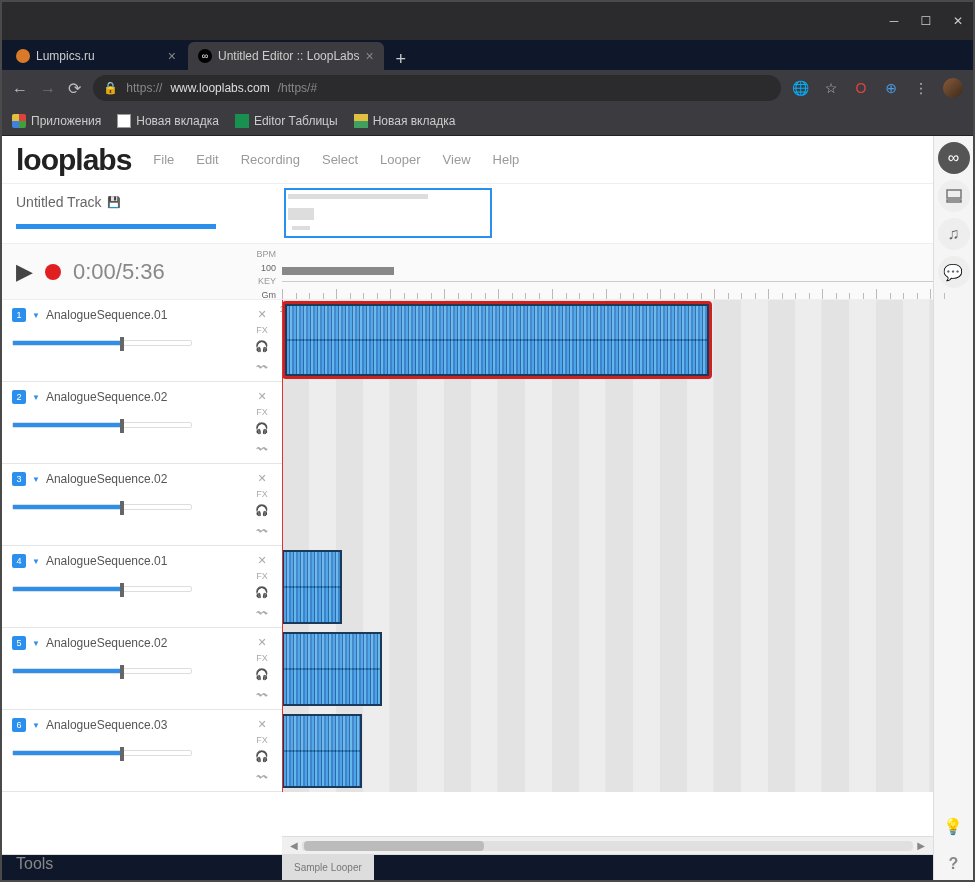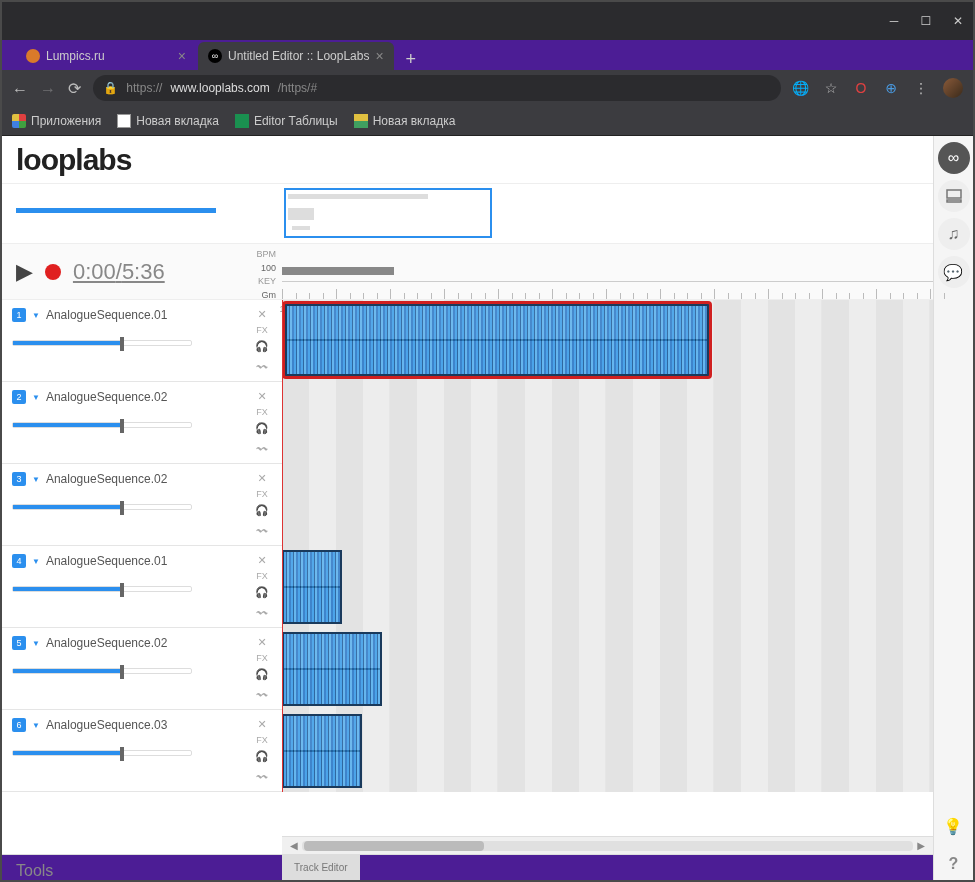--- a/index.html
+++ b/index.html
@@ -1,21 +1,21 @@
 <!DOCTYPE html>
 <html><head>
 <meta charset="utf-8">
 <style>
 * { box-sizing: border-box; margin: 0; padding: 0; font-family: -apple-system, BlinkMacSystemFont, "Segoe UI", Arial, sans-serif; }
 body { background: #fff; width: 975px; height: 882px; overflow: hidden; border: 2px solid #4a4a4a; }
 
 
 .browser-titlebar { height: 38px; background: #2b2b2e; display: flex; align-items: center; justify-content: flex-end; padding: 0 8px; gap: 18px; }
 .window-btn { width: 14px; height: 14px; color: #ccc; display: flex; align-items: center; justify-content: center; font-size: 12px; }
-.tabs-row { height: 30px; background: #4c1d95; display: flex; align-items: flex-end; padding-left: 14px; }
+.tabs-row { height: 30px; background: #0f172a; display: flex; align-items: flex-end; padding-left: 4px; }
 .tab { height: 28px; display: flex; align-items: center; padding: 0 10px; gap: 6px; font-size: 12px; color: #ccc; border-radius: 6px 6px 0 0; margin-right: 2px; min-width: 180px; }
 .tab.active { background: #3c3c40; }
 .tab-favicon { width: 14px; height: 14px; border-radius: 50%; }
 .tab-close { font-size: 14px; color: #888; margin-left: auto; }
 .new-tab { color: #ccc; font-size: 18px; padding: 0 10px; }
 .addr-bar { height: 36px; background: #3c3c40; display: flex; align-items: center; padding: 0 10px; gap: 12px; }
 .nav-ico { color: #bbb; font-size: 16px; }
 .url-field { flex: 1; background: #2b2b2e; border-radius: 14px; height: 26px; display: flex; align-items: center; padding: 0 10px; gap: 8px; color: #bbb; font-size: 12px; }
 .url-field .proto { color: #888; }
 .ext-icons { display: flex; gap: 14px; align-items: center; }
@@ -45,21 +45,21 @@
 .overview { flex: 1; position: relative; padding: 4px 0; }
 .ov-box { border: 2px solid #2b8fee; width: 208px; height: 50px; margin-left: 2px; position: relative; background: #fff; }
 .ov-box::before { content: ""; position: absolute; top: 4px; left: 2px; width: 140px; height: 5px; background: #ddd; }
 .ov-box::after { content: ""; position: absolute; top: 18px; left: 2px; width: 26px; height: 12px; background: #ddd; box-shadow: 0 14px 0 -4px #ddd; }
 
 
 .transport-row { height: 56px; display: flex; border-bottom: 1px solid #eee; background: #fafafa; }
 .transport-left { width: 240px; display: flex; align-items: center; padding: 0 14px; gap: 12px; }
 .play-btn { font-size: 22px; color: #444; }
 .rec-btn { width: 16px; height: 16px; border-radius: 50%; background: #e02020; }
-.time-disp { font-size: 22px; color: #888; font-weight: 300; text-decoration: underline; }
+.time-disp { font-size: 22px; color: #888; font-weight: 300; }
 .bpm-key { width: 40px; text-align: right; padding: 4px 6px 0 0; font-size: 9px; color: #999; line-height: 1.5; }
 .ruler { flex: 1; position: relative; }
 .ruler-marks { position: absolute; bottom: 0; left: 0; right: 0; height: 18px; border-top: 1px solid #ccc; display: flex; }
 .ruler-tick { position: absolute; bottom: 0; width: 1px; height: 6px; background: #bbb; }
 .ruler-tick.major { height: 10px; }
 .ruler-num { position: absolute; top: 22px; font-size: 9px; color: #999; transform: translateX(-50%); }
 .loop-region { position: absolute; top: 23px; left: 0; width: 112px; height: 8px; background: #888; }
 
 
 .tracks-scroll { flex: 1; overflow: auto; position: relative; }
@@ -84,21 +84,21 @@
 .clip { position: absolute; top: 4px; height: 74px; background: #1a3a5c; overflow: hidden; }
 .clip.highlighted { border: 3px solid #d02020; border-radius: 4px; top: 1px; height: 78px; }
 .wave { position: absolute; inset: 2px; background: repeating-linear-gradient(to right, #3aa0f0 0 2px, #1a5a9a 2px 3px, #5ab5f5 3px 5px, #2a7acc 5px 7px); opacity: 0.95; }
 .wave::before { content:""; position:absolute; inset:0; background: linear-gradient(to bottom, rgba(255,255,255,0.15) 0 48%, rgba(0,0,0,0.2) 48% 52%, rgba(255,255,255,0.1) 52% 100%); }
 
 
 .hscroll { height: 18px; background: #f0f0f0; border-top: 1px solid #ddd; display: flex; align-items: center; padding: 0 4px; margin-left: 280px; }
 .hscroll-track { flex: 1; height: 10px; background: #e0e0e0; border-radius: 4px; position: relative; }
 .hscroll-thumb { position: absolute; left: 2px; top: 0; height: 10px; width: 180px; background: #bbb; border-radius: 4px; }
 .hscroll-arrow { font-size: 10px; color: #888; padding: 0 4px; }
-.tools-row { height: 26px; background: #4c1d95; display: flex; align-items: flex-end; border-top: 1px solid #ddd; }
+.tools-row { height: 26px; background: #0f172a; display: flex; align-items: flex-start; border-top: 1px solid #ddd; }
 .tools-label { width: 280px; padding-left: 14px; font-size: 16px; color: #888; font-weight: 300; }
 .sample-ed-tab { font-size: 10px; color: #777; background: #ddd; padding: 4px 12px; height: 100%; display: flex; align-items: center; }
 
 svg { display: block; }
 </style>
 </head>
 <body>
 
 <div class="browser-titlebar">
   <div class="window-btn">─</div>
@@ -157,24 +157,37 @@
     <span class="bm-ico" style="background:linear-gradient(#e0c040 50%,#40a060 50%)"></span>
     <span>Новая вкладка</span>
   </div>
 </div>
 
 <div class="app">
   <div class="app-main">
 
     <div class="app-header">
       <div class="logo">looplabs</div>
+      <div id="menu-items" style="display:flex;gap:22px">
+          <span class="menu-item">File</span>
+          <span class="menu-item">Edit</span>
+          <span class="menu-item">Recording</span>
+          <span class="menu-item">Select</span>
+          <span class="menu-item">Looper</span>
+          <span class="menu-item">View</span>
+          <span class="menu-item">Help</span>
+        </div>
     </div>
 
     <div class="title-row">
       <div class="title-left">
+        <div class="track-name">
+          <span>Untitled Track</span>
+          <span style="font-size:11px;color:#bbb">💾</span>
+        </div>
         <div class="title-bar"></div>
       </div>
       <div class="overview">
         <div class="ov-box"></div>
       </div>
     </div>
 
     <div class="transport-row">
       <div class="transport-left">
         <span class="play-btn">▶</span>
@@ -408,21 +421,21 @@
     <div class="hscroll">
       <span class="hscroll-arrow">◀</span>
       <div class="hscroll-track">
           <div class="hscroll-thumb"></div>
         </div>
       <span class="hscroll-arrow">▶</span>
     </div>
 
     <div class="tools-row">
       <div class="tools-label">Tools</div>
-      <div class="sample-ed-tab">Track Editor</div>
+      <div class="sample-ed-tab">Sample Looper</div>
     </div>
 
   </div>
 
   <div class="app-side">
     <div class="side-btn dark">∞</div>
     <div class="side-btn">
       <svg width="16" height="14" viewBox="0 0 16 14">
           <path d="M1 1h14v8H1zM1 11h14v2H1z" fill="none" stroke="#777" stroke-width="1.5"></path>
         </svg>

